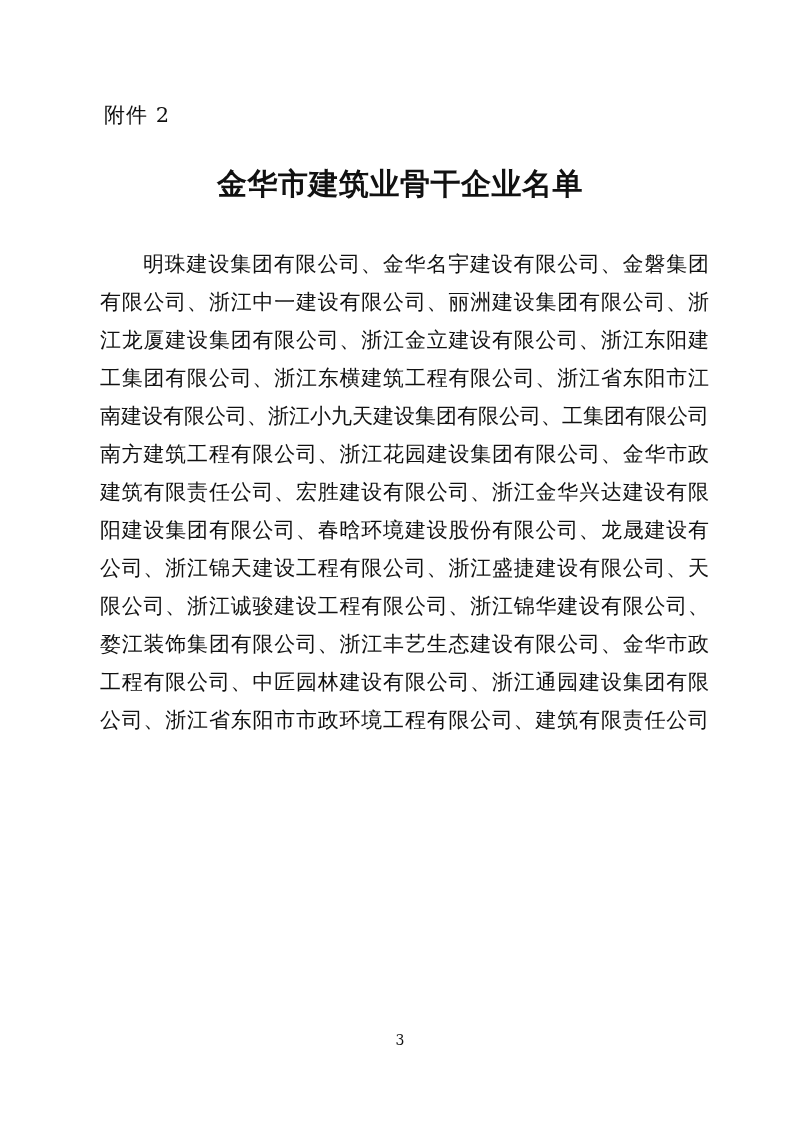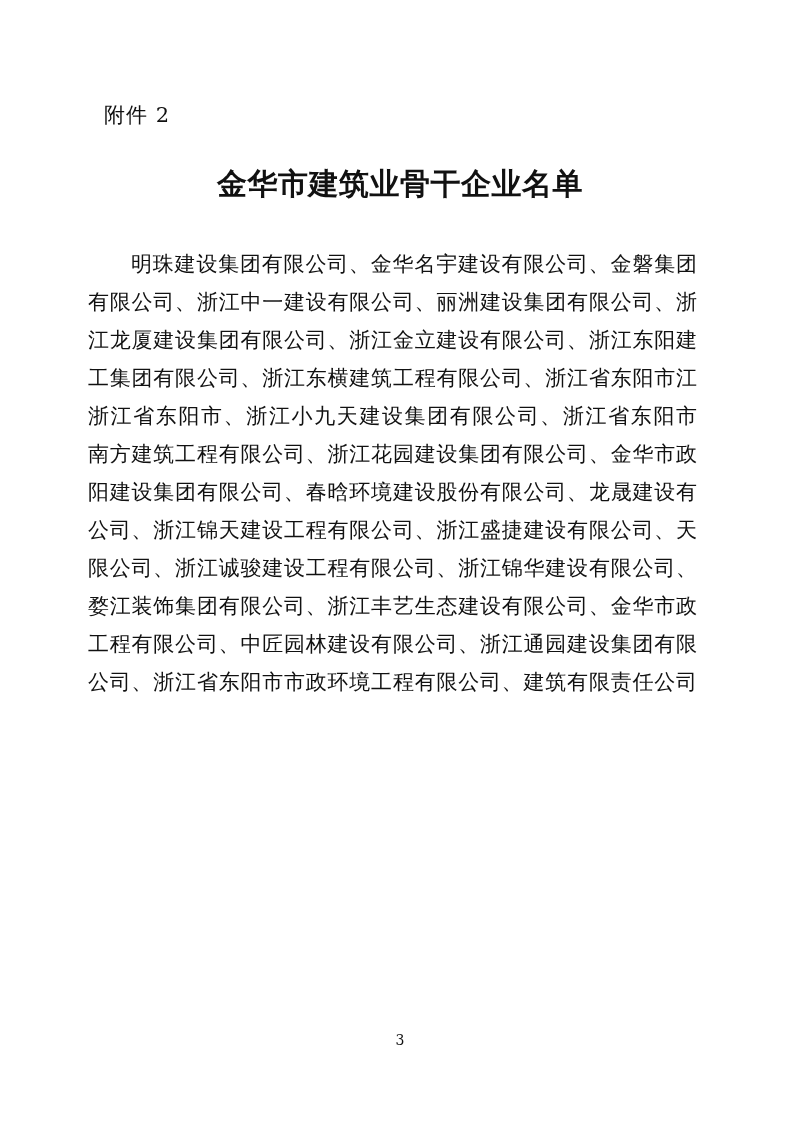--- a/index.html
+++ b/index.html
@@ -32,21 +32,21 @@
     width: 100%;
     margin: 0;
     text-align: center;
     font-size: 30px;
     line-height: 38px;
     font-weight: bold;
     letter-spacing: 0.5px;
   }
   .body-paragraph {
     position: absolute;
-    left: 88px;
+    left: 100px;
     top: 245px;
     width: 609px;
   }
   .para-line {
     height: 38px;
     line-height: 38px;
     font-size: 21px;
     text-align: justify;
     text-align-last: justify;
     white-space: nowrap;
@@ -71,22 +71,23 @@
 <div class="page">
   <div class="attachment-label">附件 2</div>
 
   <h1 class="doc-title">金华市建筑业骨干企业名单</h1>
 
   <div class="body-paragraph" id="company-paragraph">
       <div class="para-line first-line">明珠建设集团有限公司、金华名宇建设有限公司、金磐集团</div>
       <div class="para-line">有限公司、浙江中一建设有限公司、丽洲建设集团有限公司、浙</div>
       <div class="para-line">江龙厦建设集团有限公司、浙江金立建设有限公司、浙江东阳建</div>
       <div class="para-line">工集团有限公司、浙江东横建筑工程有限公司、浙江省东阳市江</div>
-      <div class="para-line">浙江省东阳市、浙江小九天建设集团有限公司、浙江省东阳市</div>
+      <div class="para-line">南建设有限公司、浙江小九天建设集团有限公司、工集团有限公司</div>
       <div class="para-line">南方建筑工程有限公司、浙江花园建设集团有限公司、金华市政</div>
+      <div class="para-line">建筑有限责任公司、宏胜建设有限公司、浙江金华兴达建设有限</div>
       <div class="para-line">阳建设集团有限公司、春晗环境建设股份有限公司、龙晟建设有</div>
       <div class="para-line">公司、浙江锦天建设工程有限公司、浙江盛捷建设有限公司、天</div>
       <div class="para-line">限公司、浙江诚骏建设工程有限公司、浙江锦华建设有限公司、</div>
       <div class="para-line">婺江装饰集团有限公司、浙江丰艺生态建设有限公司、金华市政</div>
       <div class="para-line">工程有限公司、中匠园林建设有限公司、浙江通园建设集团有限</div>
       <div class="para-line">公司、浙江省东阳市市政环境工程有限公司、建筑有限责任公司</div>
     </div>
 
   <div class="page-number">3</div>
 </div>

